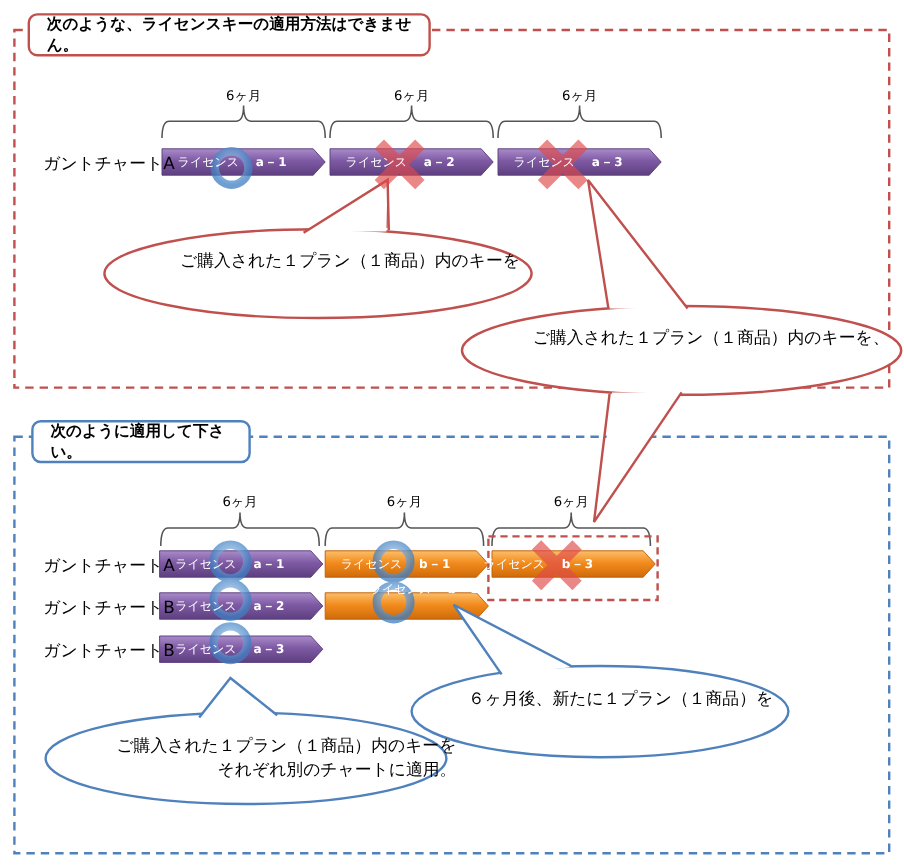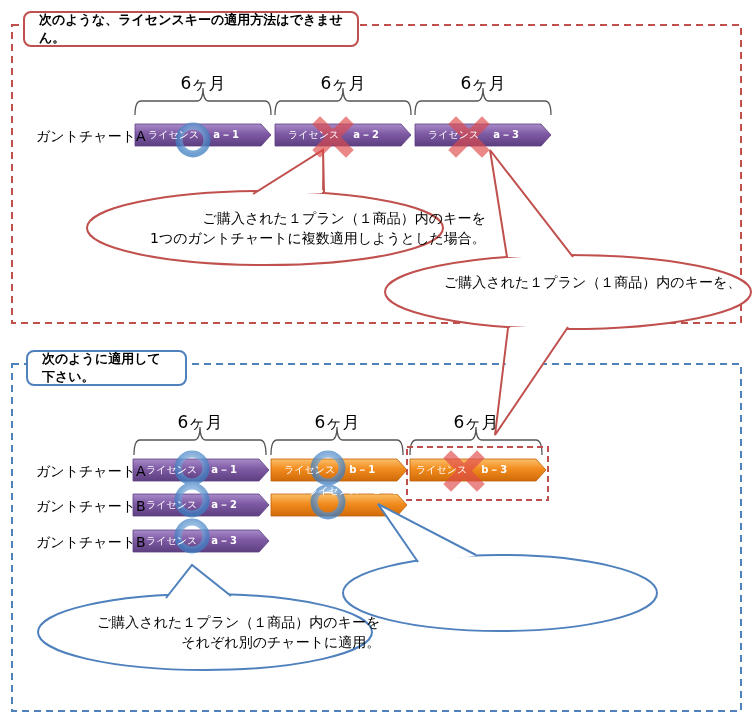--- a/index.html
+++ b/index.html
@@ -4,21 +4,21 @@
 <style>
   html, body { margin:0; padding:0; background:#ffffff; }
   body { width:753px; height:723px; position:relative; overflow:hidden;
          font-family:"DejaVu Sans", sans-serif; color:#000; }
   svg#diagram { position:absolute; left:0; top:0; }
   .title-box { position:absolute; background:#fff; border:2px solid; border-radius:8px;
                font-size:13px; font-weight:bold; padding:16px 14px; display:flex; align-items:center; box-sizing:border-box; }
   .title-red { border-color:#c0504d; }
   .title-blue { border-color:#4f81bd; }
   .lbl { position:absolute; font-size:14px; white-space:nowrap; }
-  .period { position:absolute; font-size:17px; width:60px; text-align:center; }
+  .period { position:absolute; font-size:11px; width:60px; text-align:center; }
   .bar-text { position:absolute; font-size:10px; color:#fff; white-space:nowrap; font-weight:normal; }
   .bar-text .code { font-weight:bold; margin-left:14px; letter-spacing:1px; }
   .bubble-text { position:absolute; font-size:14px; line-height:20px; white-space:nowrap;text-align:right; }
 </style>
 </head>
 <body>
 
 <svg id="diagram" width="753" height="723" viewBox="0 0 753 723" xmlns="http://www.w3.org/2000/svg">
   <defs>
     <linearGradient id="gPurple" x1="0" y1="0" x2="0" y2="1">
@@ -125,21 +125,21 @@
   <g stroke="#e04a4a" stroke-width="11" opacity="0.65" stroke-linecap="square">
     <path d="M320,124 L346,150 M346,124 L320,150"></path>
     <path d="M456,124 L482,150 M482,124 L456,150"></path>
     <path d="M451,458 L477,484 M477,458 L451,484"></path>
   </g>
 </svg>
 
 <div class="title-box title-red" style="left:23px;top:11px;width:336px;height:33px;">
   <span>次のような、ライセンスキーの適用方法はできません。</span>
 </div>
-<div class="title-box title-blue" style="left:26px;top:350px;width:161px;height:34px;">
+<div class="title-box title-blue" style="left:26px;top:350px;width:183px;height:34px;">
   <span>次のように適用して下さい。</span>
 </div>
 
 <div class="period" style="left:173px;top:72px;">6ヶ月</div>
 <div class="period" style="left:313px;top:72px;">6ヶ月</div>
 <div class="period" style="left:453px;top:72px;">6ヶ月</div>
 
 <div class="period" style="left:170px;top:411px;">6ヶ月</div>
 <div class="period" style="left:307px;top:411px;">6ヶ月</div>
 <div class="period" style="left:446px;top:411px;">6ヶ月</div>
@@ -148,30 +148,30 @@
 <div class="lbl" style="left:36px;top:463px;">ガントチャートA</div>
 <div class="lbl" style="left:36px;top:498px;">ガントチャートB</div>
 <div class="lbl" style="left:36px;top:534px;">ガントチャートB</div>
 
 <div class="bar-text" style="left:148px;top:128px;"><span>ライセンス</span><span class="code">a－1</span></div>
 <div class="bar-text" style="left:288px;top:128px;"><span>ライセンス</span><span class="code">a－2</span></div>
 <div class="bar-text" style="left:428px;top:128px;"><span>ライセンス</span><span class="code">a－3</span></div>
 
 <div class="bar-text" style="left:146px;top:463px;"><span>ライセンス</span><span class="code">a－1</span></div>
 <div class="bar-text" style="left:284px;top:463px;"><span>ライセンス</span><span class="code">b－1</span></div>
-<div class="bar-text" style="left:416px;top:463px;"><span>ライセンス</span><span class="code">b－3</span></div>
+<div class="bar-text" style="left:403px;top:463px;"><span>ライセンス</span><span class="code">b－3</span></div>
 <div class="bar-text" style="left:146px;top:498px;"><span>ライセンス</span><span class="code">a－2</span></div>
 <div class="bar-text" style="left:284px;top:484px;margin-left:24px;"><span>ライセンス</span><span class="code">b－2</span></div>
 <div class="bar-text" style="left:146px;top:534px;"><span>ライセンス</span><span class="code">a－3</span></div>
 
 <div class="bubble-text" style="left:150px;top:208px;">
   <div>ご購入された１プラン（１商品）内のキーを</div>
-  <div>1つのガントチャートに複数適用しようとした場合。</div>
 </div>
 <div class="bubble-text" style="left:444px;top:272px;">
   <div>ご購入された１プラン（１商品）内のキーを、</div>
 </div>
 <div class="bubble-text" style="left:390px;top:573px;">
+  <div>６ヶ月後、新たに１プラン（１商品）を</div>
 </div>
 <div class="bubble-text" style="left:97px;top:612px;">
   <div>ご購入された１プラン（１商品）内のキーを</div>
   <div>それぞれ別のチャートに適用。</div>
 </div>
 
 </body></html>

